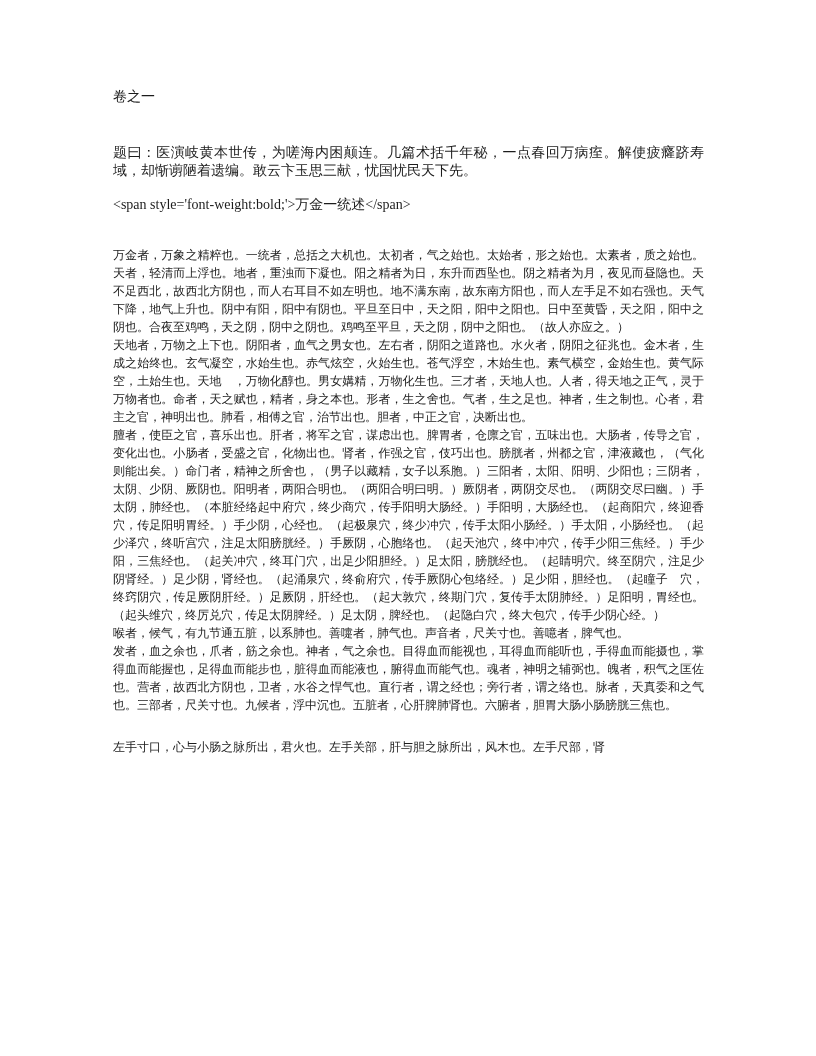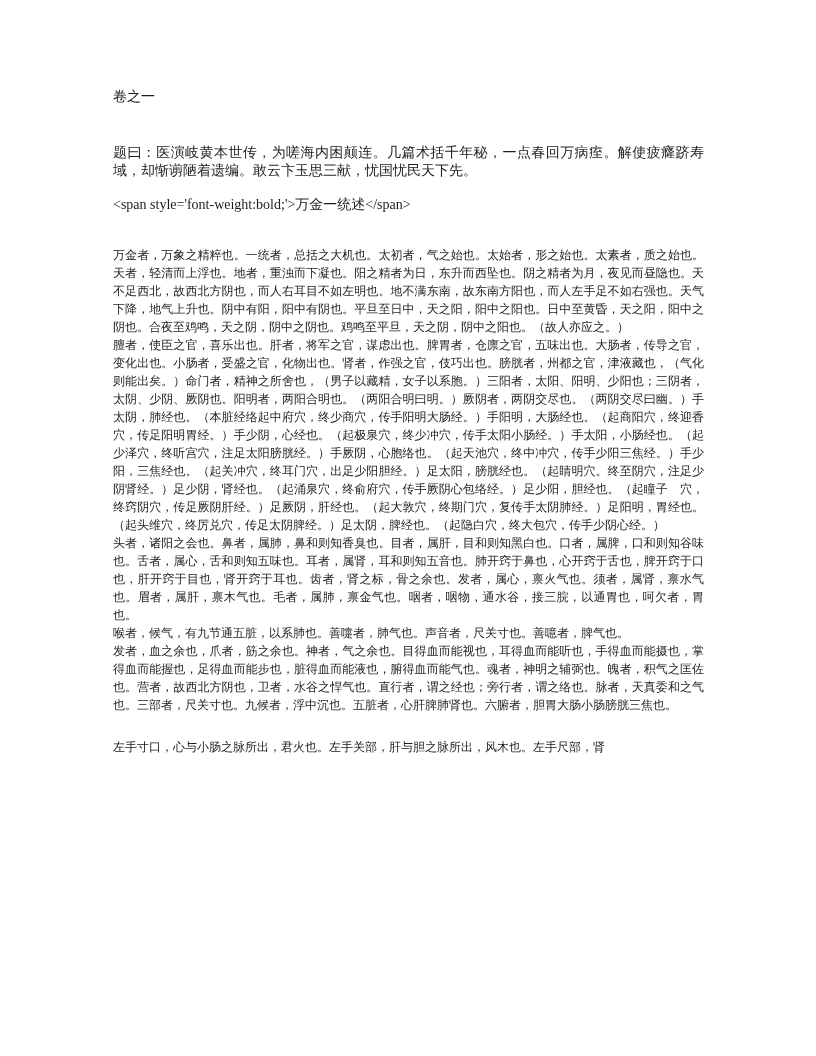--- a/index.html
+++ b/index.html
@@ -57,20 +57,20 @@
 <div class="page">
 
   <h1 class="vol-title">卷之一</h1>
 
   <p class="poem">题曰：医演岐黄本世传，为嗟海内困颠连。几篇术括千年秘，一点春回万病痓。解使疲癃跻寿域，却惭谫陋着遗编。敢云卞玉思三献，忧国忧民天下先。</p>
 
   <p class="raw-span">&lt;span style='font-weight:bold;'&gt;万金一统述&lt;/span&gt;</p>
 
   <div class="body-text">
     <p>万金者，万象之精粹也。一统者，总括之大机也。太初者，气之始也。太始者，形之始也。太素者，质之始也。天者，轻清而上浮也。地者，重浊而下凝也。阳之精者为日，东升而西坠也。阴之精者为月，夜见而昼隐也。天不足西北，故西北方阴也，而人右耳目不如左明也。地不满东南，故东南方阳也，而人左手足不如右强也。天气下降，地气上升也。阴中有阳，阳中有阴也。平旦至日中，天之阳，阳中之阳也。日中至黄昏，天之阳，阳中之阴也。合夜至鸡鸣，天之阴，阴中之阴也。鸡鸣至平旦，天之阴，阴中之阳也。（故人亦应之。）</p>
+    <p>天地者，万物之上下也。阴阳者，血气之男女也。左右者，阴阳之道路也。水火者，阴阳之征兆也。金木者，生成之始终也。玄气凝空，水始生也。赤气炫空，火始生也。苍气浮空，木始生也。素气横空，金始生也。黄气际空，土始生也。天地　，万物化醇也。男女媾精，万物化生也。三才者，天地人也。人者，得天地之正气，灵于万物者也。命者，天之赋也，精者，身之本也。形者，生之舍也。气者，生之足也。神者，生之制也。心者，君主之官，神明出也。肺看，相傅之官，治节出也。胆者，中正之官，决断出也。</p>
     <p>膻者，使臣之官，喜乐出也。肝者，将军之官，谋虑出也。脾胃者，仓廪之官，五味出也。大肠者，传导之官，变化出也。小肠者，受盛之官，化物出也。肾者，作强之官，伎巧出也。膀胱者，州都之官，津液藏也，（气化则能出矣。）命门者，精神之所舍也，（男子以藏精，女子以系胞。）三阳者，太阳、阳明、少阳也；三阴者，太阴、少阴、厥阴也。阳明者，两阳合明也。（两阳合明曰明。）厥阴者，两阴交尽也。（两阴交尽曰幽。）手太阴，肺经也。（本脏经络起中府穴，终少商穴，传手阳明大肠经。）手阳明，大肠经也。（起商阳穴，终迎香穴，传足阳明胃经。）手少阴，心经也。（起极泉穴，终少冲穴，传手太阳小肠经。）手太阳，小肠经也。（起少泽穴，终听宫穴，注足太阳膀胱经。）手厥阴，心胞络也。（起天池穴，终中冲穴，传手少阳三焦经。）手少阳，三焦经也。（起关冲穴，终耳门穴，出足少阳胆经。）足太阳，膀胱经也。（起睛明穴。终至阴穴，注足少阴肾经。）足少阴，肾经也。（起涌泉穴，终俞府穴，传手厥阴心包络经。）足少阳，胆经也。（起瞳子　穴，终窍阴穴，传足厥阴肝经。）足厥阴，肝经也。（起大敦穴，终期门穴，复传手太阴肺经。）足阳明，胃经也。（起头维穴，终厉兑穴，传足太阴脾经。）足太阴，脾经也。（起隐白穴，终大包穴，传手少阴心经。）</p>
-    <p>头者，诸阳之会也。鼻者，属肺，鼻和则知香臭也。目者，属肝，目和则知黑白也。口者，属脾，口和则知谷味也。舌者，属心，舌和则知五味也。耳者，属肾，耳和则知五音也。肺开窍于鼻也，心开窍于舌也，脾开窍于口也，肝开窍于目也，肾开窍于耳也。齿者，肾之标，骨之余也。发者，属心，禀火气也。须者，属肾，禀水气也。眉者，属肝，禀木气也。毛者，属肺，禀金气也。咽者，咽物，通水谷，接三脘，以通胃也，呵欠者，胃也。</p>
     <p>喉者，候气，有九节通五脏，以系肺也。善嚏者，肺气也。声音者，尺关寸也。善噫者，脾气也。</p>
     <p>发者，血之余也，爪者，筋之余也。神者，气之余也。目得血而能视也，耳得血而能听也，手得血而能摄也，掌得血而能握也，足得血而能步也，脏得血而能液也，腑得血而能气也。魂者，神明之辅弼也。魄者，积气之匡佐也。营者，故西北方阴也，卫者，水谷之悍气也。直行者，谓之经也；旁行者，谓之络也。脉者，天真委和之气也。三部者，尺关寸也。九候者，浮中沉也。五脏者，心肝脾肺肾也。六腑者，胆胃大肠小肠膀胱三焦也。</p>
     <p class="para-gap">左手寸口，心与小肠之脉所出，君火也。左手关部，肝与胆之脉所出，风木也。左手尺部，肾</p>
   </div>
 
 </div>
 
 </body></html>

